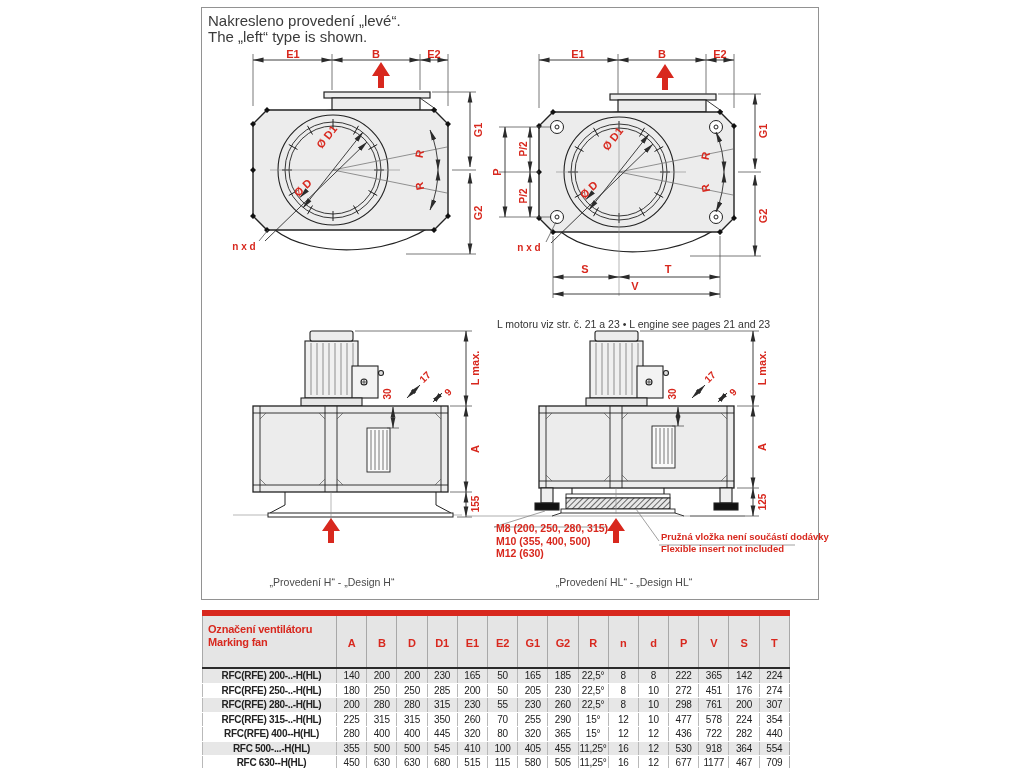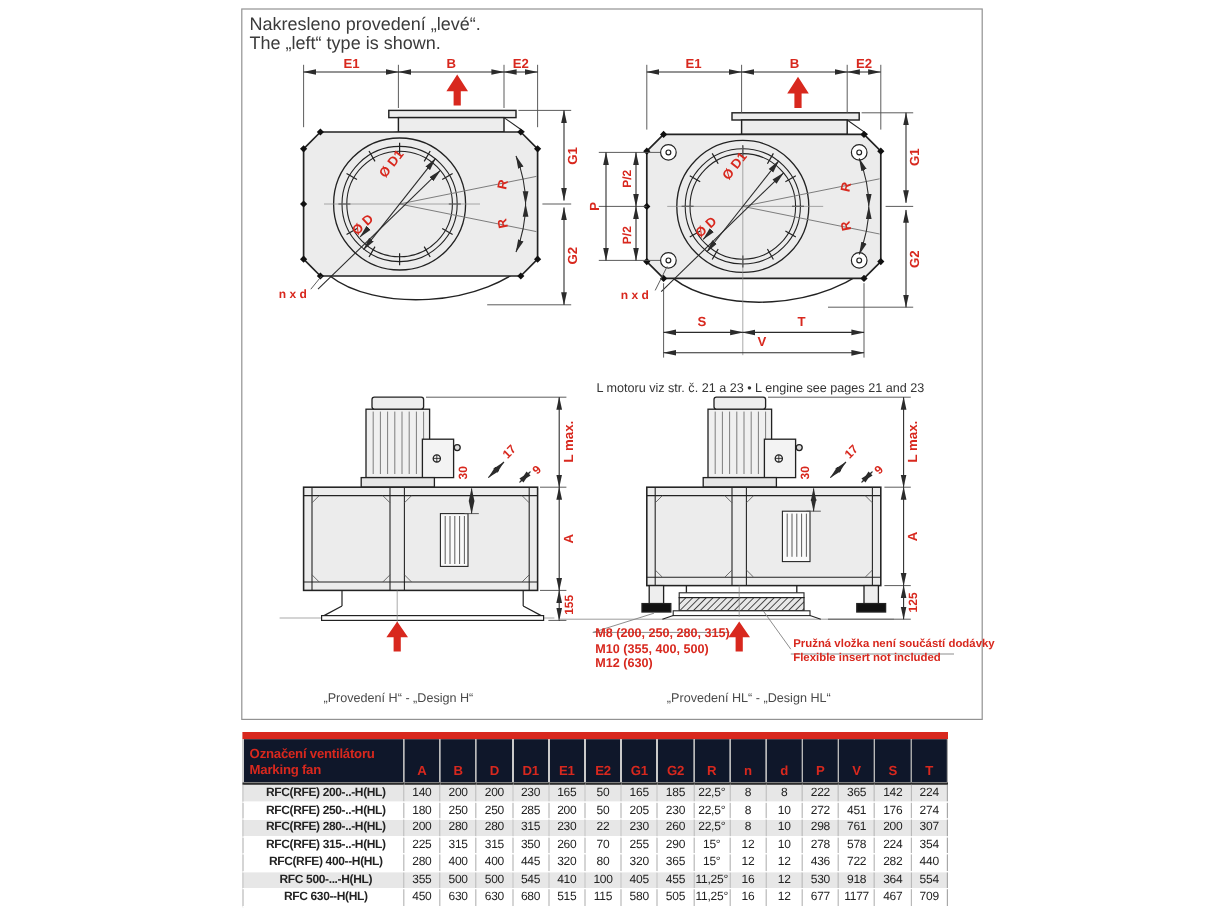--- a/index.html
+++ b/index.html
@@ -25,21 +25,21 @@
     line-height:12.6px;white-space:nowrap;}
   .insblk{position:absolute;left:661px;top:531px;color:#d8281e;font-weight:bold;font-size:9.5px;
     line-height:11.5px;white-space:nowrap;}
   
   .tblwrap{position:absolute;left:202px;top:610px;width:588px;}
   .tbar{height:6px;background:#d8281e;}
   table{border-collapse:collapse;table-layout:fixed;width:588px;border-right:1px solid #a8a8a8;
     border-bottom:1.5px solid #555;}
   th,td{padding:0;overflow:hidden;white-space:nowrap;}
   thead th{color:#d8281e;font-size:11px;font-weight:bold;border-bottom:2px solid #2b2b2b;
-    height:33px;vertical-align:bottom;padding-bottom:3px;background:#0f172a;border-left:1px solid #a8a8a8;
+    height:33px;vertical-align:bottom;padding-bottom:18px;background:#e5e5e5;border-left:1px solid #a8a8a8;
     text-align:center;letter-spacing:-0.2px;margin-top:19px;}
   thead th.lbl{text-align:left;padding-left:5px;line-height:13px;}
   tbody td{font-size:10px;color:#222;text-align:center;height:13.5px;border-left:1px solid #b9b9b9;
     border-bottom:1px solid #fff;letter-spacing:-0.2px;}
   tbody td.lbl{text-align:center;padding-left:4px;font-weight:bold;letter-spacing:-0.3px;}
   tbody tr.alt td{background:#e7e7e7;}
 </style>
 </head>
 <body>
 
@@ -351,21 +351,21 @@
             <td>176</td>
             <td>274</td>
           </tr>
           <tr class="alt">
             <td class="lbl">RFC(RFE) 280-..-H(HL)</td>
             <td>200</td>
             <td>280</td>
             <td>280</td>
             <td>315</td>
             <td>230</td>
-            <td>22</td>
+            <td>55</td>
             <td>230</td>
             <td>260</td>
             <td>22,5°</td>
             <td>8</td>
             <td>10</td>
             <td>298</td>
             <td>761</td>
             <td>200</td>
             <td>307</td>
           </tr>
@@ -375,21 +375,21 @@
             <td>315</td>
             <td>315</td>
             <td>350</td>
             <td>260</td>
             <td>70</td>
             <td>255</td>
             <td>290</td>
             <td>15°</td>
             <td>12</td>
             <td>10</td>
-            <td>278</td>
+            <td>477</td>
             <td>578</td>
             <td>224</td>
             <td>354</td>
           </tr>
           <tr>
             <td class="lbl">RFC(RFE) 400--H(HL)</td>
             <td>280</td>
             <td>400</td>
             <td>400</td>
             <td>445</td>

